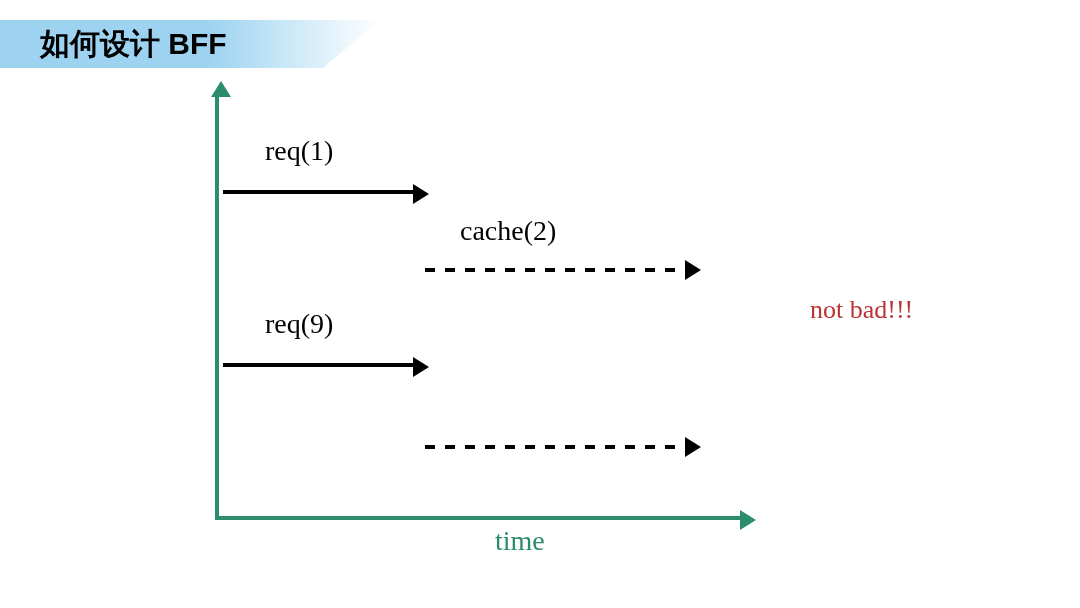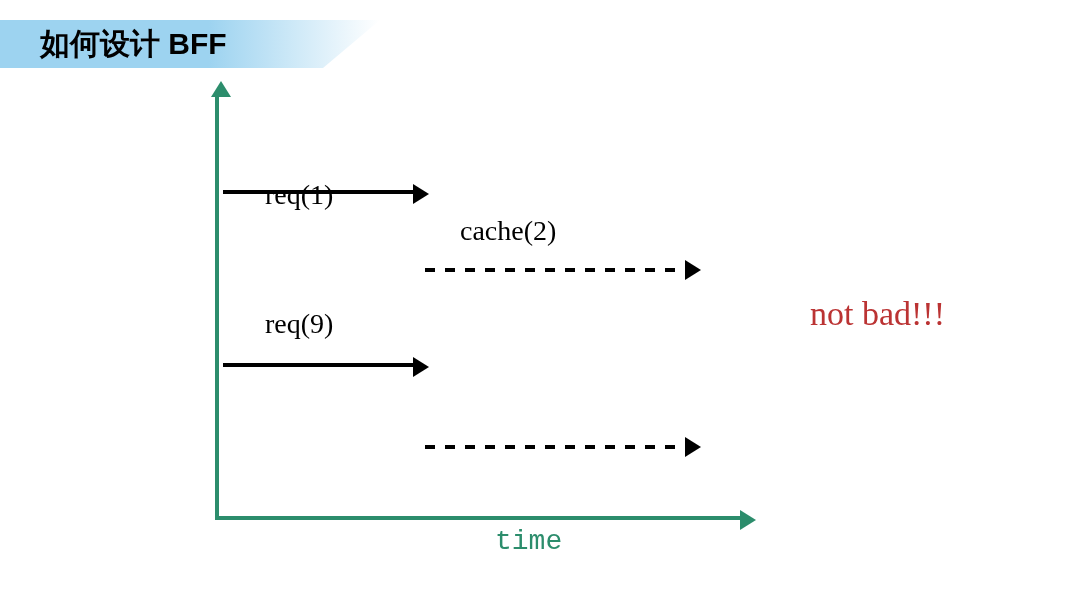--- a/index.html
+++ b/index.html
@@ -40,33 +40,33 @@
     }
     .arrow-dashed {
       position: absolute; height: 4px;
       background-image: repeating-linear-gradient(to right, #000 0, #000 10px, transparent 10px, transparent 20px);
     }
     .arrow-dashed::after {
       content: ""; position: absolute; right: -16px; top: -8px;
       border-top: 10px solid transparent; border-bottom: 10px solid transparent;
       border-left: 16px solid #000;
     }
-    .callout { position: absolute; font-size: 34px; color: #b33; white-space: nowrap; }
+    .callout { position: absolute; font-size: 26px; color: #b33; white-space: nowrap; }
   </style>
 </head>
 <body>
 
 <div class="title-banner">如何设计 BFF</div>
 
 <div class="chart-area">
   <div class="axis-y"></div>
   <div class="axis-x"></div>
-  <div class="axis-label" style="left: 280px; bottom: -12px; font-family: Liberation Mono, monospace;">time</div>
+  <div class="axis-label" style="left: 280px; bottom: -12px;">time</div>
 
-  <div class="desc-label" style="left: 50px; top: 40px; margin-top: 44px;">req(1)</div>
+  <div class="desc-label" style="left: 50px; top: 40px;">req(1)</div>
   <div class="arrow-solid" style="left: 8px; top: 95px; width: 190px;"></div>
 
   <div class="desc-label" style="left: 245px; top: 120px;">cache(2)</div>
   <div class="arrow-dashed" style="left: 210px; top: 173px; width: 260px;"></div>
 
   <div class="desc-label" style="left: 50px; top: 213px;">req(9)</div>
   <div class="arrow-solid" style="left: 8px; top: 268px; width: 190px;"></div>
 
   <div class="arrow-dashed" style="left: 210px; top: 350px; width: 260px;"></div>
 </div>

